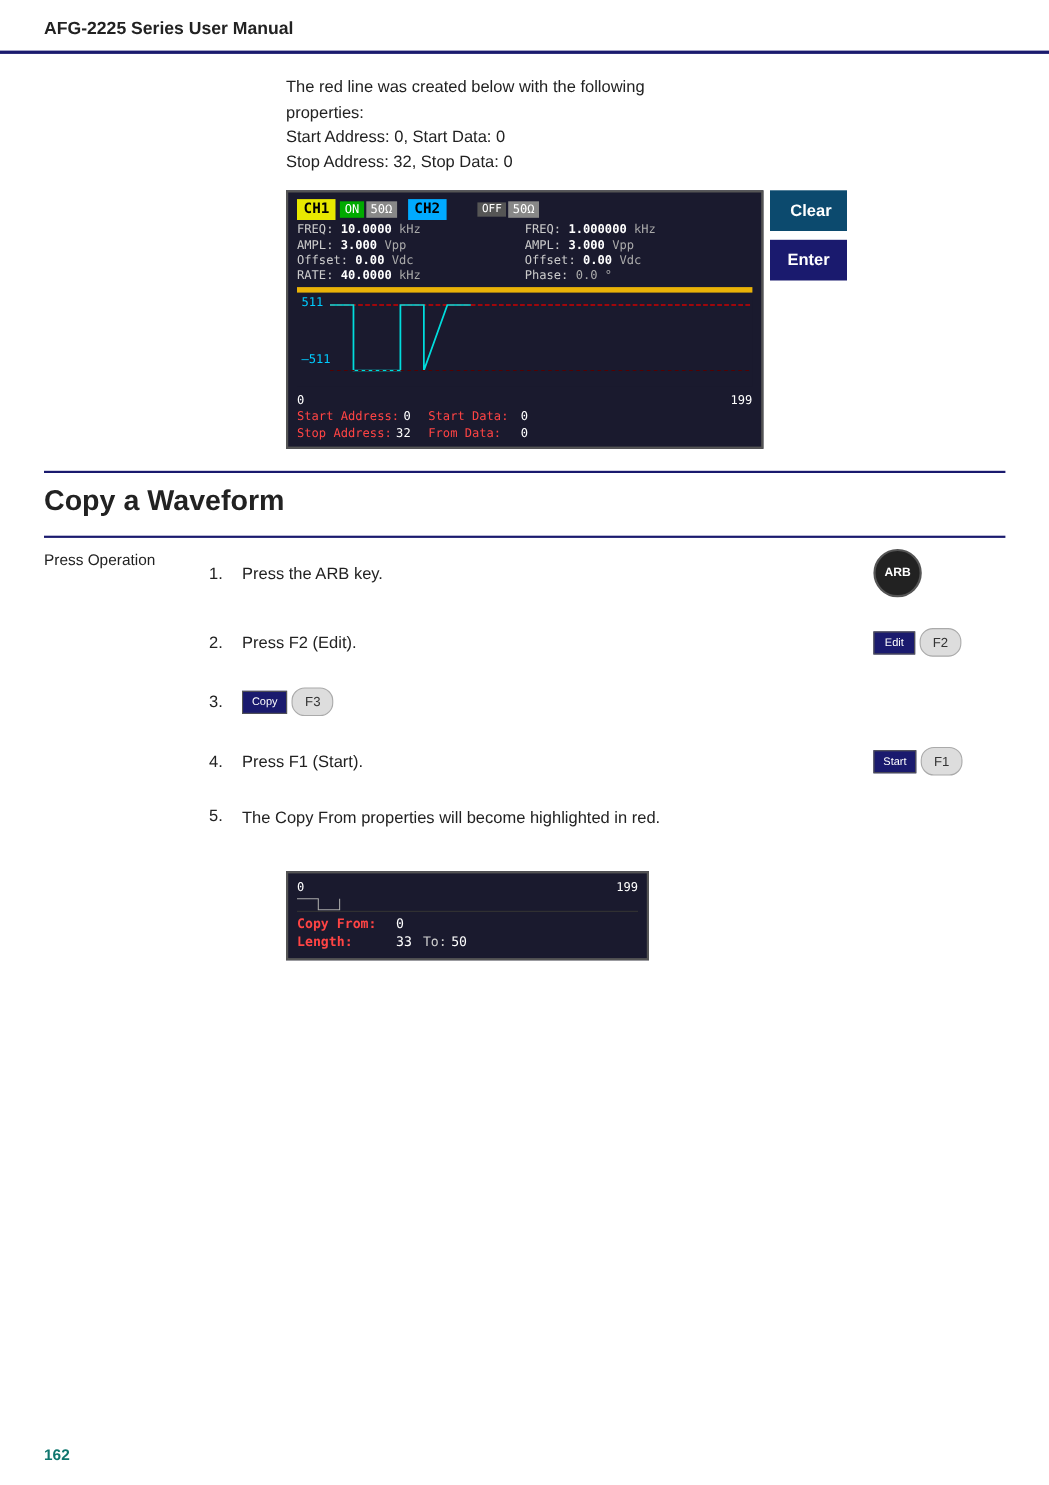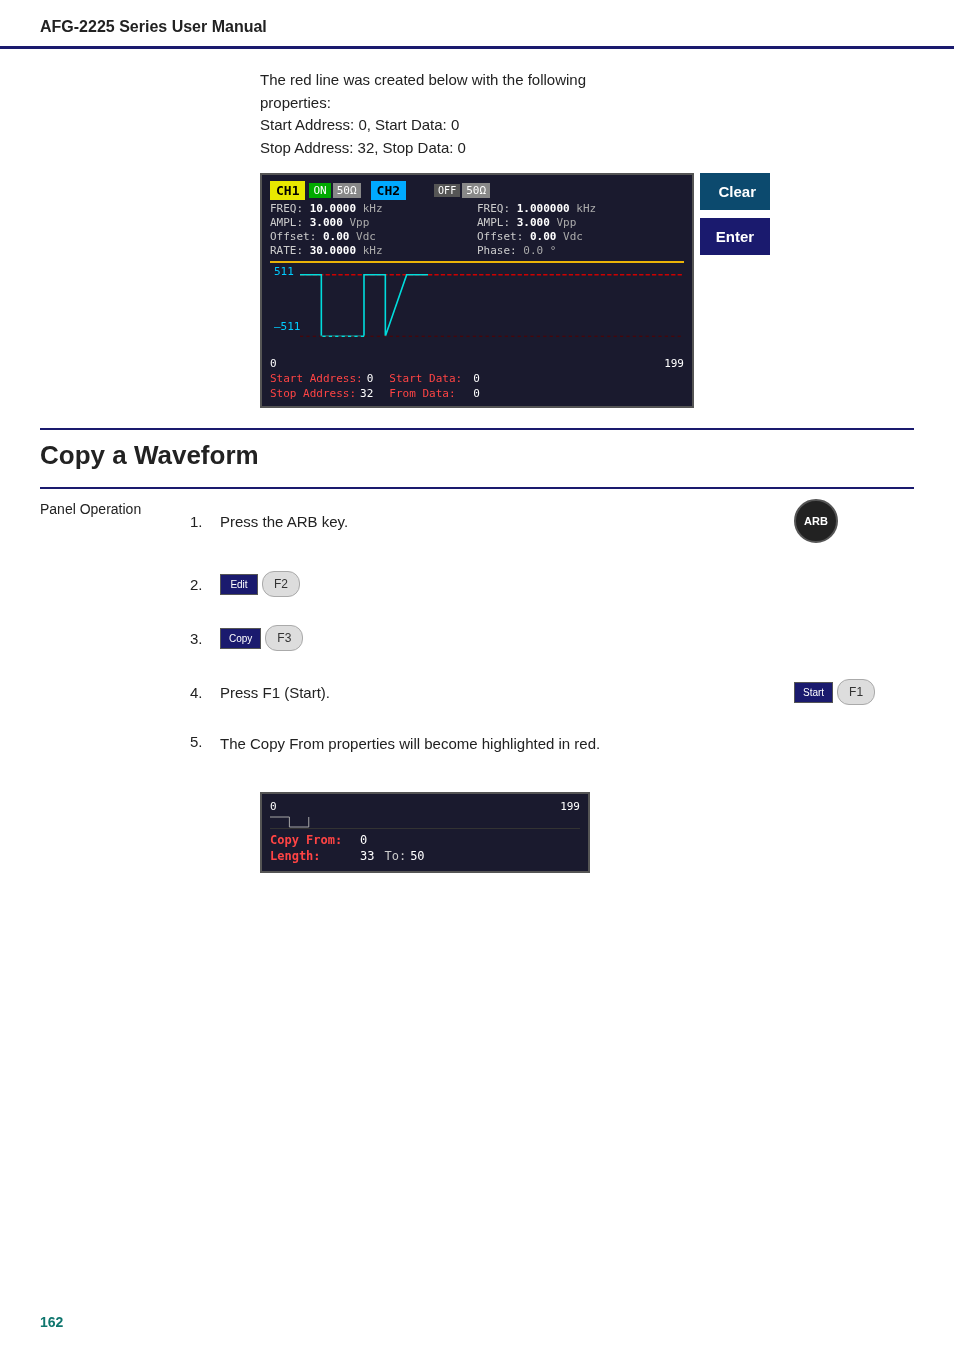--- a/index.html
+++ b/index.html
@@ -119,21 +119,21 @@
       width: 50%;
     }
     .screen-col .label { color: #ccc; }
     .screen-col .value { color: #fff; font-weight: bold; }
     .screen-col .unit { color: #aaa; }
 
     .waveform-area {
       background: #1a1a2e;
       height: 90px;
       position: relative;
-      border-top: 2px solid #eab308;
+      border-top: 5px solid #eab308;
       margin: 4px 0;
     }
     .waveform-y-label-top {
       position: absolute;
       top: 2px;
       left: 4px;
       color: #00ccff;
       font-size: 11px;
     }
     .waveform-y-label-bot {
@@ -378,21 +378,21 @@
         <div class="screen-col">
           <span class="label">Offset: </span><span class="value">0.00 </span><span class="unit">Vdc</span>
         </div>
         <div class="screen-col">
           <span class="label">Offset: </span><span class="value">0.00 </span><span class="unit">Vdc</span>
         </div>
       </div>
 
       <div class="screen-row">
         <div class="screen-col">
-          <span class="label">RATE: </span><span class="value">30.0000 </span><span class="unit">kHz</span>
+          <span class="label">RATE: </span><span class="value">40.0000 </span><span class="unit">kHz</span>
         </div>
         <div class="screen-col" style="color:#aaa;">
           <span class="label">Phase: </span><span style="color:#aaa;">0.0 °</span>
         </div>
       </div>
 
       <div class="waveform-area">
         <span class="waveform-y-label-top">511</span>
         <span class="waveform-y-label-bot">–511</span>
         <svg class="waveform-svg" viewBox="0 0 360 90" preserveAspectRatio="none">
@@ -430,33 +430,34 @@
       <button class="btn-enter">Enter</button>
     </div>
 
   </div>
 
   <hr class="section-divider">
   <h2 class="section-heading">Copy a Waveform</h2>
   <hr class="section-divider" style="margin-top:0;">
 
   <div class="steps-container">
-    <div class="steps-label">Panel Operation</div>
+    <div class="steps-label">Press Operation</div>
     <div class="steps-list">
 
       <div class="step-item">
         <span class="step-num">1.</span>
         <span class="step-text">Press the ARB key.</span>
         <div class="step-icon-area">
           <div class="key-arb">ARB</div>
         </div>
       </div>
 
       <div class="step-item">
         <span class="step-num">2.</span>
+        <span class="step-text">Press F2 (Edit).</span>
         <div class="step-icon-area">
           <div class="key-fn">Edit</div>
           <div class="key-fn-round">F2</div>
         </div>
       </div>
 
       <div class="step-item">
         <span class="step-num">3.</span>
         <div class="step-icon-area">
           <div class="key-fn">Copy</div>

